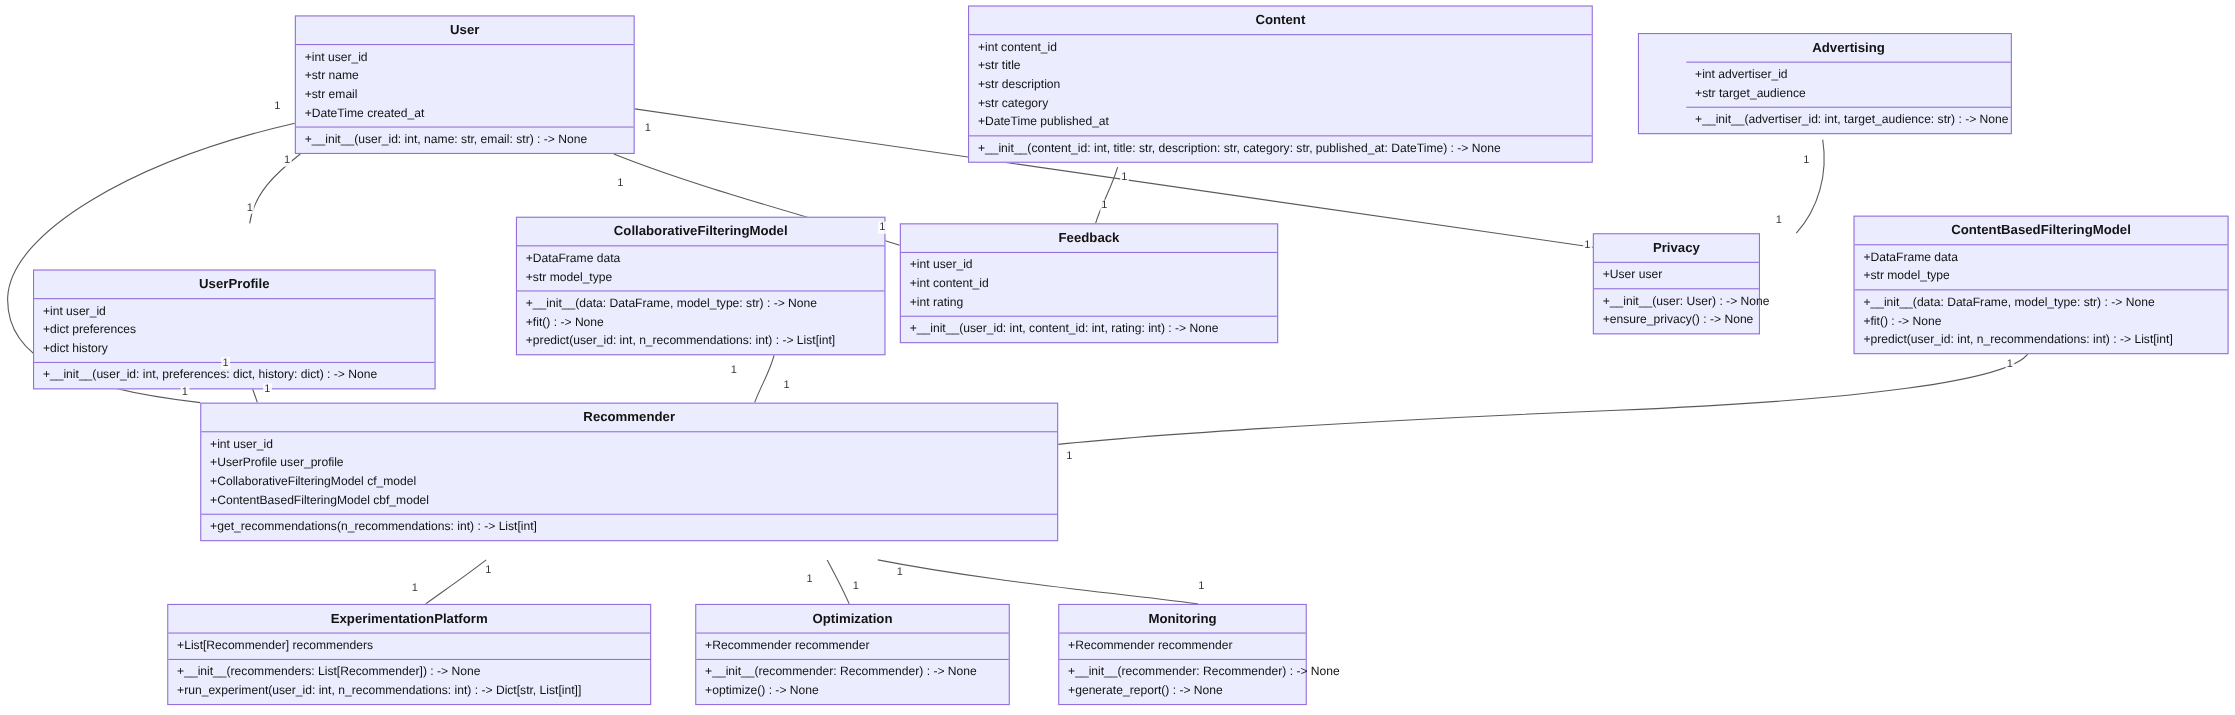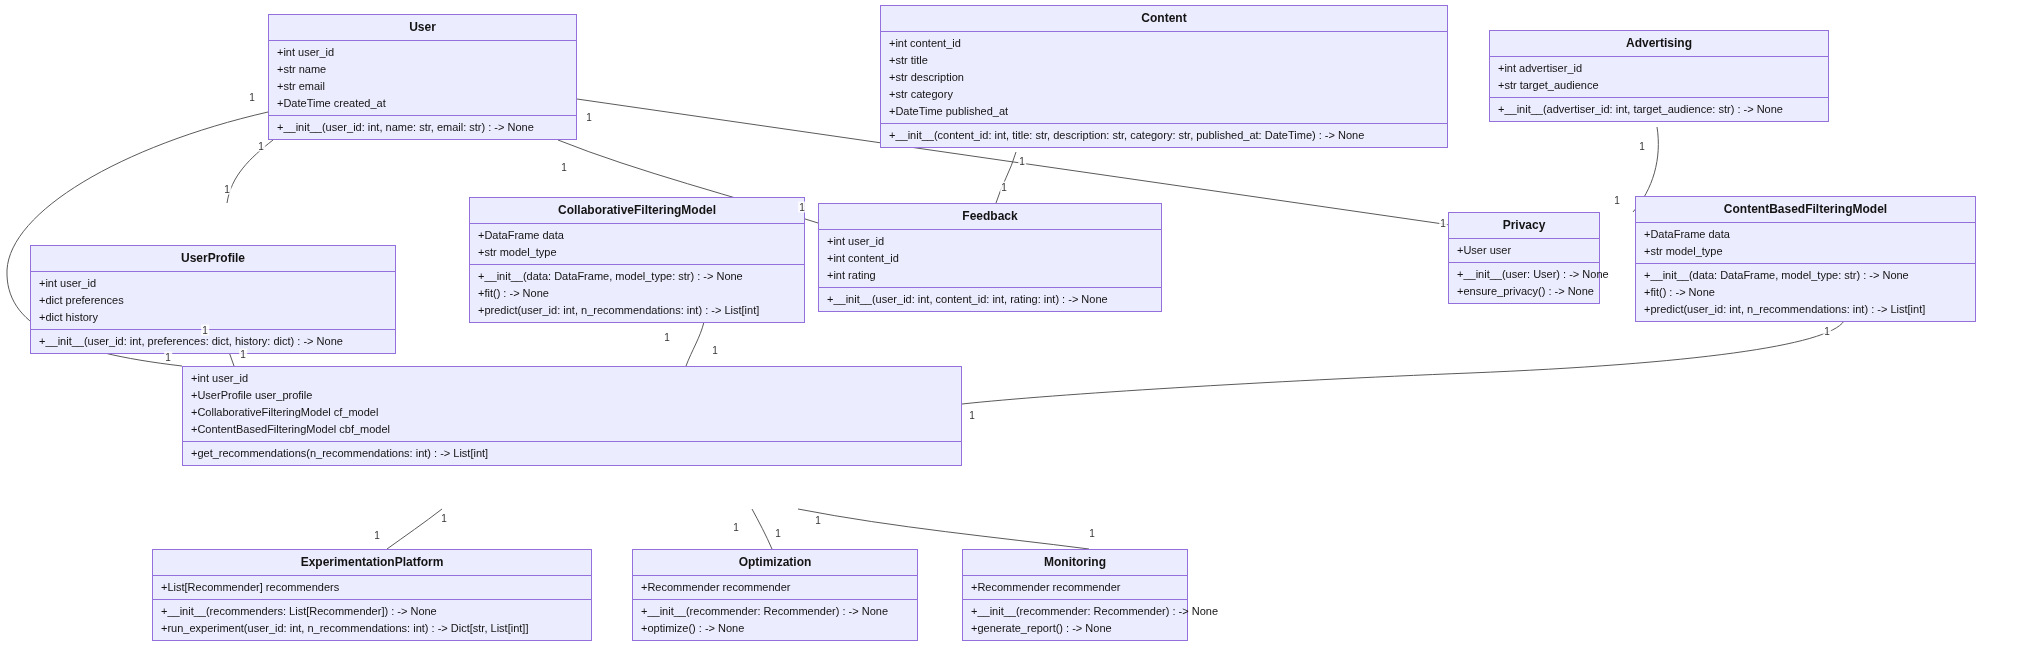--- a/index.html
+++ b/index.html
@@ -102,21 +102,21 @@
         <div class="member">+int content_id</div>
         <div class="member">+str title</div>
         <div class="member">+str description</div>
         <div class="member">+str category</div>
         <div class="member">+DateTime published_at</div>
       </div>
       <div class="class-methods">
         <div class="member">+__init__(content_id: int, title: str, description: str, category: str, published_at: DateTime) : -&gt; None</div>
       </div>
     </div>
-    <div class="class-box" style="left: 1489px; top: 30px; width: 340px;">
+    <div class="class-box" style="left: 1489px; top: 30px; width: 340px; padding-left: 43px;">
       <div class="class-title">Advertising</div>
       <div class="class-attrs">
         <div class="member">+int advertiser_id</div>
         <div class="member">+str target_audience</div>
       </div>
       <div class="class-methods">
         <div class="member">+__init__(advertiser_id: int, target_audience: str) : -&gt; None</div>
       </div>
     </div>
     <div class="class-box" style="left: 30px; top: 203px; width: 366px; margin-top: 42px;">
@@ -156,33 +156,34 @@
     <div class="class-box" style="left: 1448px; top: 212px; width: 152px;">
       <div class="class-title">Privacy</div>
       <div class="class-attrs">
         <div class="member">+User user</div>
       </div>
       <div class="class-methods">
         <div class="member">+__init__(user: User) : -&gt; None</div>
         <div class="member">+ensure_privacy() : -&gt; None</div>
       </div>
     </div>
-    <div class="class-box" style="left: 1635px; top: 196px; width: 341px;">
+    <div class="class-box" style="left: 1685px; top: 196px; width: 341px;">
       <div class="class-title">ContentBasedFilteringModel</div>
       <div class="class-attrs">
         <div class="member">+DataFrame data</div>
         <div class="member">+str model_type</div>
       </div>
       <div class="class-methods">
         <div class="member">+__init__(data: DataFrame, model_type: str) : -&gt; None</div>
         <div class="member">+fit() : -&gt; None</div>
         <div class="member">+predict(user_id: int, n_recommendations: int) : -&gt; List[int]</div>
       </div>
     </div>
     <div class="class-box" style="left: 182px; top: 366px; width: 780px;">
+      <div class="class-title">Recommender</div>
       <div class="class-attrs">
         <div class="member">+int user_id</div>
         <div class="member">+UserProfile user_profile</div>
         <div class="member">+CollaborativeFilteringModel cf_model</div>
         <div class="member">+ContentBasedFilteringModel cbf_model</div>
       </div>
       <div class="class-methods">
         <div class="member">+get_recommendations(n_recommendations: int) : -&gt; List[int]</div>
       </div>
     </div>

